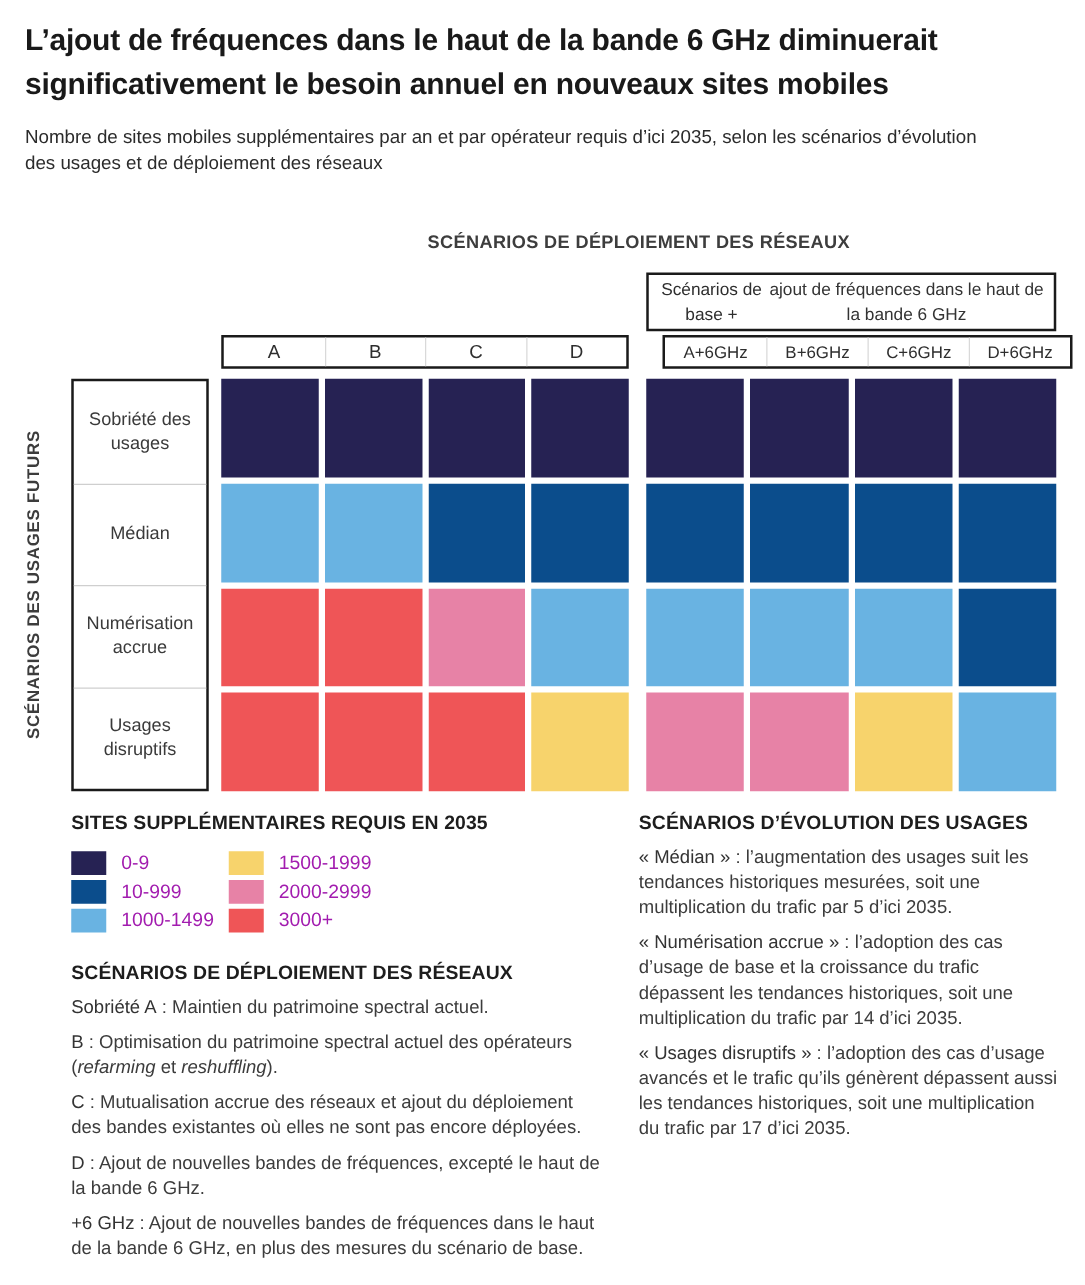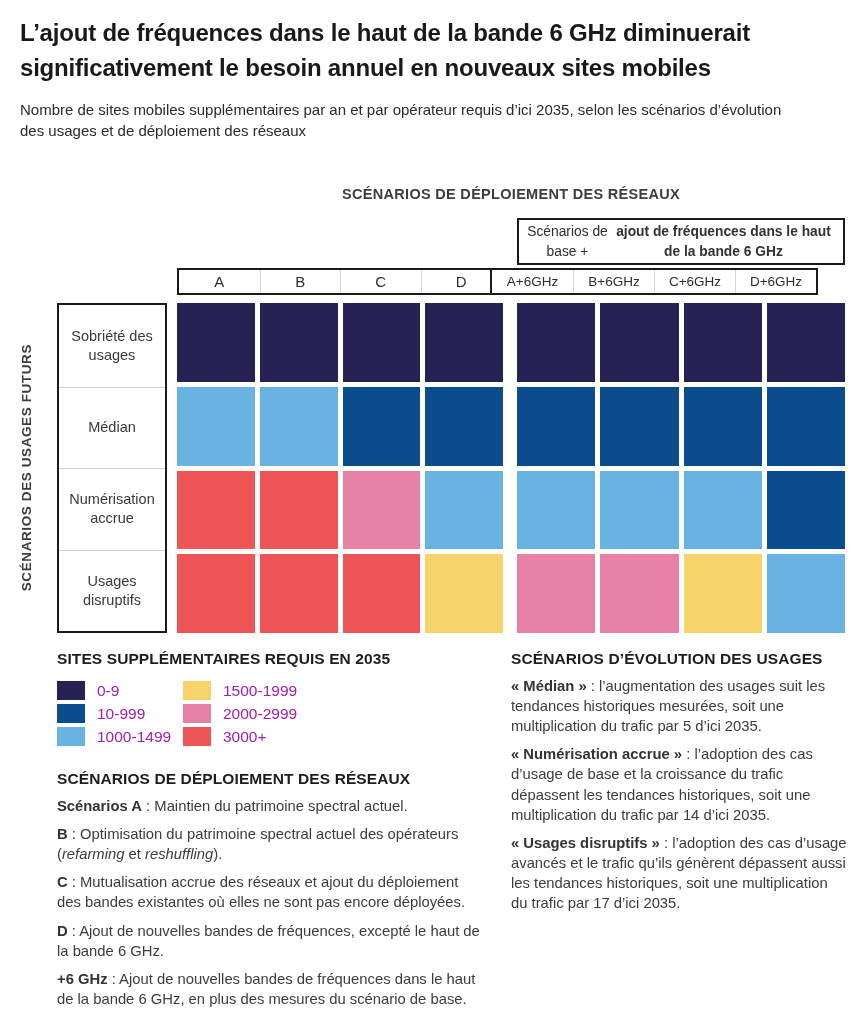--- a/index.html
+++ b/index.html
@@ -24,21 +24,21 @@
     position: absolute; top: 32px; height: 47px; border: 2px solid #1a1a1a; background: #fff;
     display: flex; align-items: center; justify-content: center; text-align: center; color: #2e2e2e;
   }
   .gbox.base { left: 177px; width: 326px; font-size: 15.5px; }
   .gbox.plus { left: 517px; width: 328px; font-size: 13.8px; line-height: 1.4; padding: 0 6px; }
   .clrow {
     position: absolute; top: 82px; height: 27px; border: 2px solid #1a1a1a; background: #fff;
     display: grid; grid-template-columns: repeat(4, 1fr);
   }
   .clrow.base { left: 177px; width: 326px; }
-  .clrow.plus { left: 490px; width: 328px; }
+  .clrow.plus { left: 530px; width: 328px; }
   .clcell {
     display: flex; align-items: center; justify-content: center;
     font-size: 15px; color: #2e2e2e; border-left: 1px solid #d9d9d9;
   }
   .clcell:first-child { border-left: none; }
   .clrow.plus .clcell { font-size: 13.5px; }
 
   .axis-label {
     position: absolute; left: 12px; top: 117px; width: 28px; height: 330px;
     display: flex; align-items: center; justify-content: center;
@@ -73,21 +73,21 @@
   .network-heading { margin-top: 20px; }
 
   .legend { margin-top: 13px; display: flex; }
   .legend-col.first { width: 126px; }
   .legend-item { display: flex; align-items: center; margin-bottom: 4px; }
   .swatch { width: 28px; height: 19px; flex: none; }
   .legend-label { margin-left: 12px; font-size: 15.5px; color: #a21caf; }
 
   .paras { margin-top: 2px; }
   .para { margin-top: 8px; font-size: 14.8px; line-height: 1.36; color: #3c3c3c; }
-  .para strong, .gbox strong { font-weight: 700; color: #333333; }
+  .para strong, .gbox strong { font-weight: 400; color: #333333; }
   .para em { }
 </style>
 </head>
 <body>
 
 <div class="header">
   <h1 class="title">L’ajout de fréquences dans le haut de la bande 6 GHz diminuerait significativement le besoin annuel en nouveaux sites mobiles</h1>
   <p class="subtitle">Nombre de sites mobiles supplémentaires par an et par opérateur requis d’ici 2035, selon les scénarios d’évolution des usages et de déploiement des réseaux</p>
 </div>
 
@@ -189,21 +189,21 @@
             <span class="legend-label">2000-2999</span>
           </div>
           <div class="legend-item">
             <span class="swatch" style="background: rgb(239, 85, 87);"></span>
             <span class="legend-label">3000+</span>
           </div>
         </div>
     </div>
     <div class="sec-heading network-heading">SCÉNARIOS DE DÉPLOIEMENT DES RÉSEAUX</div>
     <div class="paras">
-        <p class="para"><strong>Scénarios A</strong><span>&nbsp;: Maintien du patrimoine spectral actuel.</span></p>
+        <p class="para"><strong>Sobriété A</strong><span>&nbsp;: Maintien du patrimoine spectral actuel.</span></p>
         <p class="para"><strong>B</strong><span>&nbsp;: Optimisation du patrimoine spectral actuel des opérateurs (</span><em>refarming</em><span> et </span><em>reshuffling</em><span>).</span></p>
         <p class="para"><strong>C</strong><span>&nbsp;: Mutualisation accrue des réseaux et ajout du déploiement des bandes existantes où elles ne sont pas encore déployées.</span></p>
         <p class="para"><strong>D</strong><span>&nbsp;: Ajout de nouvelles bandes de fréquences, excepté le haut de la bande 6 GHz.</span></p>
         <p class="para"><strong>+6 GHz</strong><span>&nbsp;: Ajout de nouvelles bandes de fréquences dans le haut de la bande 6 GHz, en plus des mesures du scénario de base.</span></p>
       </div>
   </div>
   <div class="rightcol">
     <div class="sec-heading">SCÉNARIOS D’ÉVOLUTION DES USAGES</div>
     <div class="paras">
         <p class="para"><strong>«&nbsp;Médian&nbsp;»</strong><span>&nbsp;: l’augmentation des usages suit les tendances historiques mesurées, soit une multiplication du trafic par 5 d’ici 2035.</span></p>

